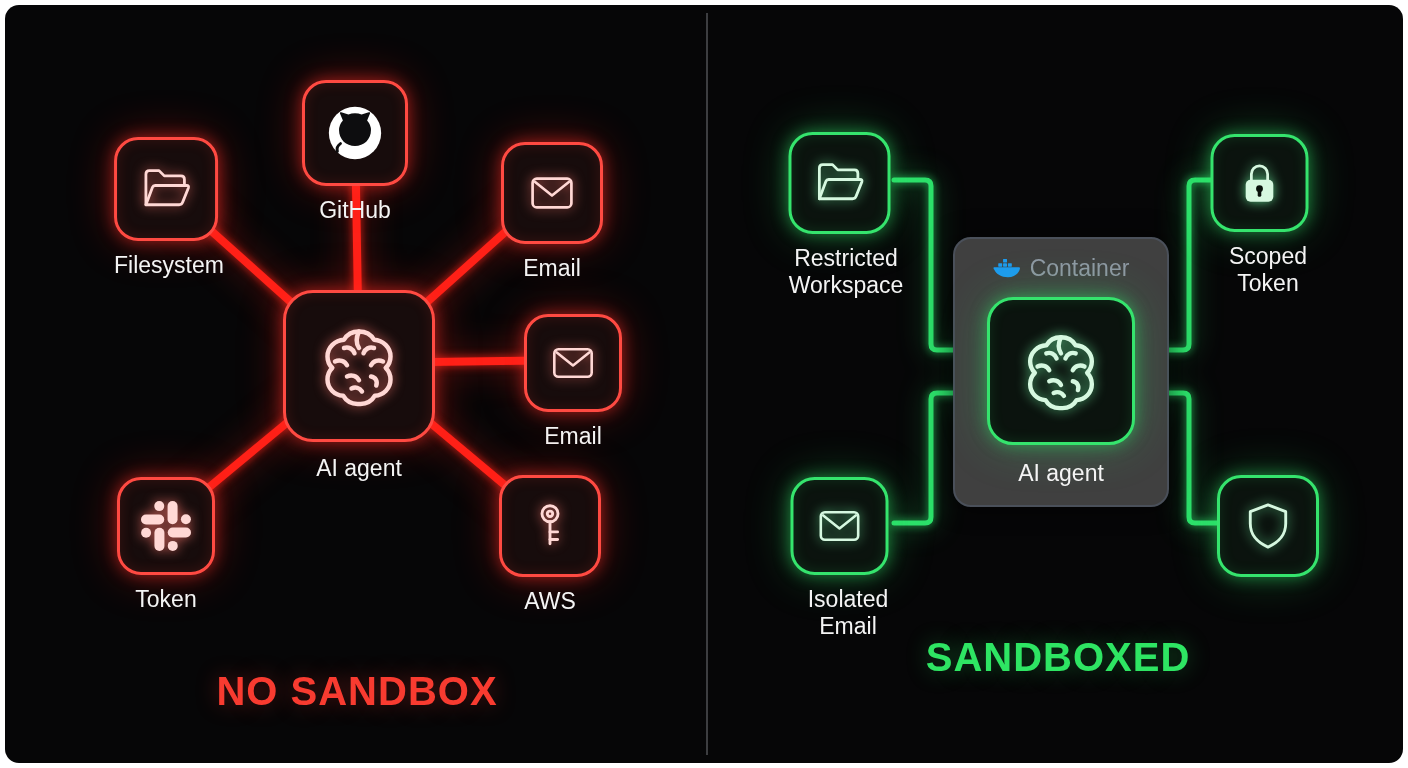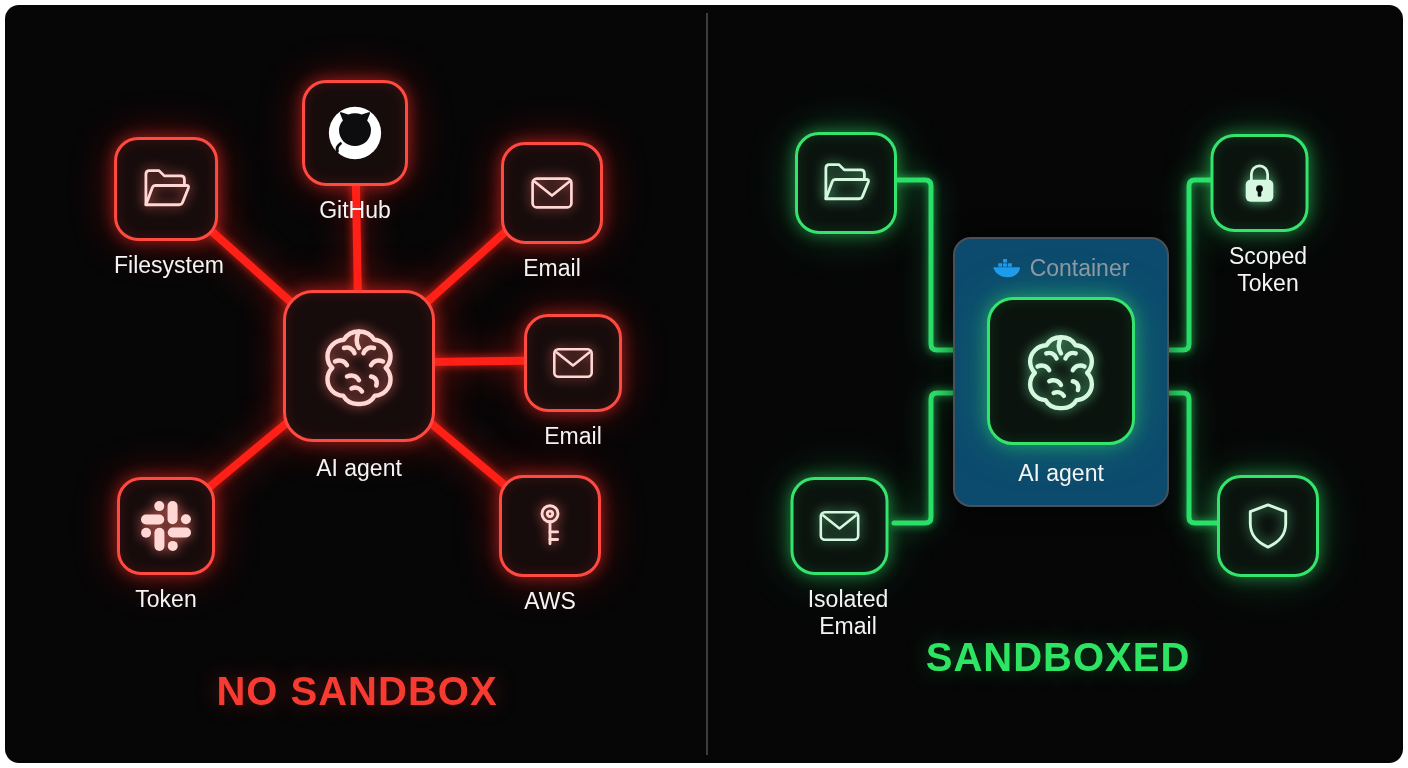--- a/index.html
+++ b/index.html
@@ -29,21 +29,21 @@
 
   .node-label{color:var(--label_text,#f4f4f4);font-size:23px;font-weight:500;text-align:center;line-height:1.18;white-space:nowrap;}
   .node-label.wrap{white-space:normal;max-width:115px;}
 
   .panel-title{position:absolute;transform:translate(-50%,-50%);font-size:40px;font-weight:700;letter-spacing:1px;white-space:nowrap;z-index:3;}
   .panel-title.red-title{color:var(--red_title,#f83b30);text-shadow:0 0 22px rgba(248,59,48,.35);}
   .panel-title.green-title{color:var(--green_title,#2ee563);text-shadow:0 0 22px rgba(46,229,99,.35);}
 
   .container-box{position:absolute;left:948px;top:232px;width:212px;z-index:2;
     display:flex;flex-direction:column;align-items:center;gap:15px;padding:16px 0 18px;
-    background:#0c4a6e;border:2px solid var(--container_border,#4a505a);border-radius:18px;
+    background:#404040;border:2px solid var(--container_border,#4a505a);border-radius:18px;
     box-shadow:0 0 24px rgba(0,0,0,.6);}
   .container-header{display:flex;align-items:center;gap:9px;}
   .container-label{color:var(--container_text,#8f98a3);font-size:23px;font-weight:500;}
   .docker-icon{color:var(--docker_blue,#1d9bf0);display:flex;}
 </style>
 </head>
 <body>
 
 <div class="stage">
   <div class="canvas">
@@ -172,20 +172,21 @@
 
     <div class="node-wrap" style="left:841px;top:127px">
       <div class="node green" style="width:96px;height:96px">
         <span class="icon green-icon">
           <svg width="56" height="56" viewBox="0 0 64 64" fill="none" stroke="currentColor" stroke-width="3.2" stroke-linecap="round" stroke-linejoin="round">
             <path d="M9 50 V15 q0-4 4-4 h11 l6 6 h19 q4 0 4 4 v5"></path>
             <path d="M9 50 l7.5-20 q.8-2 3-2 h36 q3 0 2 2.8 L51 47 q-1 3-4 3 H9"></path>
           </svg>
         </span>
       </div>
+      <div class="node-label wrap">Restricted Workspace</div>
     </div>
 
     <div class="node-wrap" style="left:1263px;top:129px">
       <div class="node green" style="width:92px;height:92px">
         <span class="icon green-icon">
           <svg width="52" height="52" viewBox="0 0 64 64">
             <path d="M22 29 v-8 a10 10 0 0 1 20 0 v8" fill="none" stroke="currentColor" stroke-width="3.4" stroke-linecap="round"></path>
             <rect x="15" y="28" width="34" height="27" rx="6" fill="currentColor"></rect>
             <circle cx="32" cy="39" r="4.2" fill="#08110b"></circle>
             <rect x="29.8" y="41" width="4.4" height="8" rx="2" fill="#08110b"></rect>

